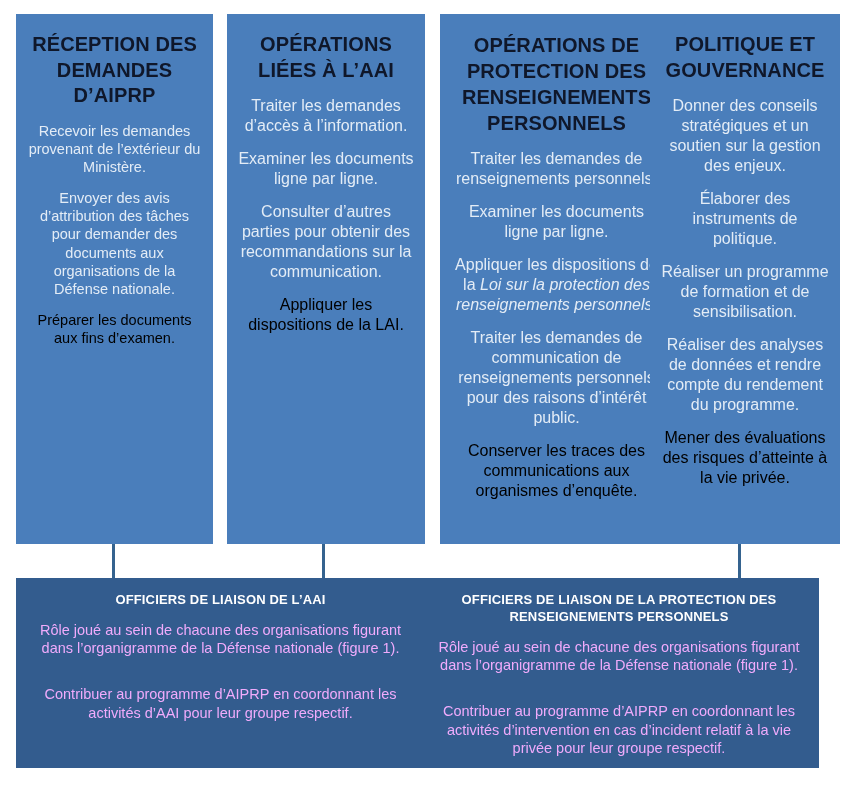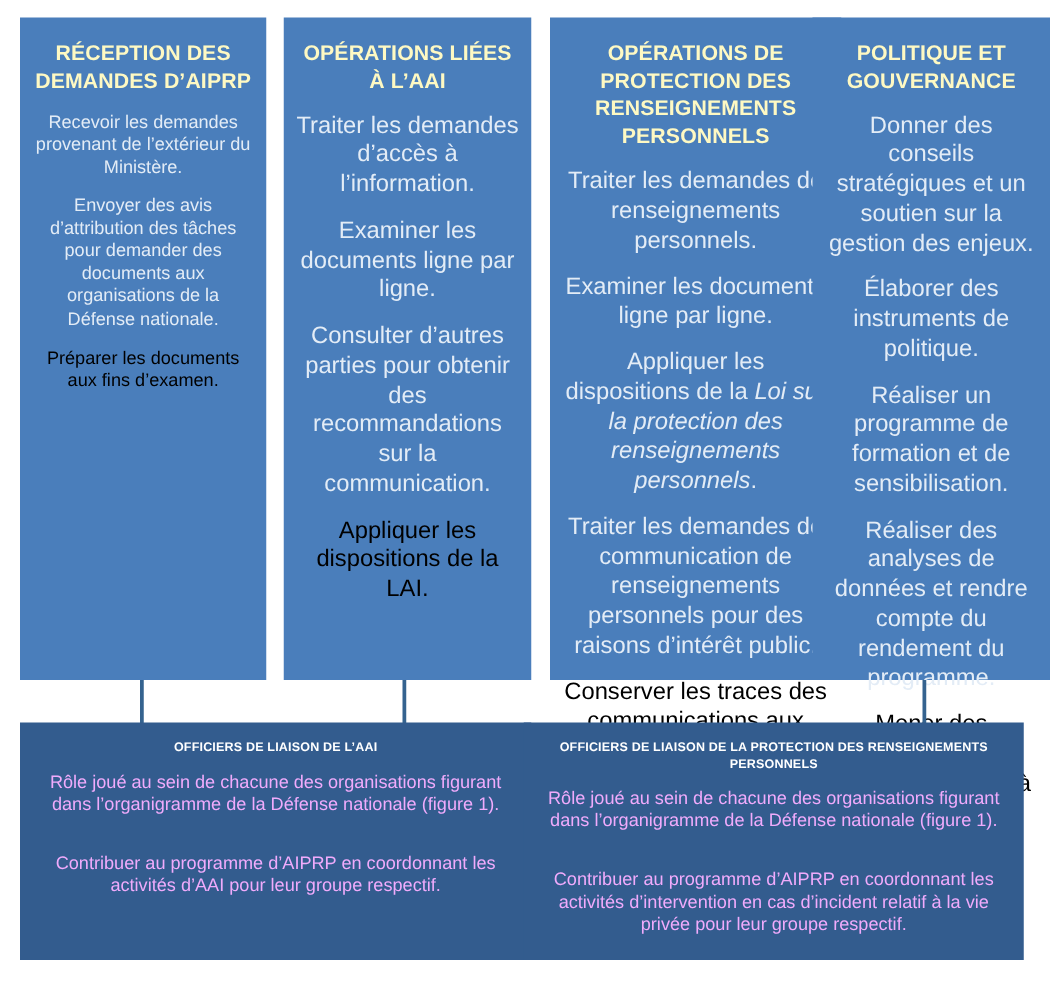--- a/index.html
+++ b/index.html
@@ -31,31 +31,31 @@
     box-sizing: border-box;
     padding: 18px 10px 10px 10px;
     text-align: center;
   }
   .col-1 { left: 16px;  width: 197px; }
   .col-2 { left: 227px; width: 198px; }
   .col-3 { left: 440px; width: 233px; }
   .col-4 { left: 650px; width: 190px; }
 
   .col-title {
-    font-size: 17px;
+    font-size: 20px;
     font-weight: bold;
-    color: #fef9c3;
+    color: #0f172a;
     line-height: 1.28;
     letter-spacing: 0.1px;
     margin: 0 0 13px 0;
   }
 
   .col-body p {
     margin: 0 0 13px 0;
-    font-size: 19px;
+    font-size: 16px;
     line-height: 1.25;
     color: #e3ecf6;
   }
   .col-body p.strong {
     color: #000000;
     font-weight: normal;
   }
   .col-body p:last-child { margin-bottom: 0; }
   .ital { font-style: italic; }
 
@@ -77,21 +77,21 @@
     height: 190px;
     background: #335c8e;
     box-sizing: border-box;
     padding: 14px 16px 10px 16px;
     text-align: center;
   }
   .box-left  { left: 16px;  width: 409px; }
   .box-right { left: 419px; width: 400px; }
 
   .box-title {
-    font-size: 10px;
+    font-size: 13px;
     font-weight: bold;
     color: #ffffff;
     line-height: 1.3;
     letter-spacing: 0.15px;
     margin: 0 0 12px 0;
   }
   .box-body p {
     margin: 0 0 14px 0;
     font-size: 14.5px;
     line-height: 1.26;

